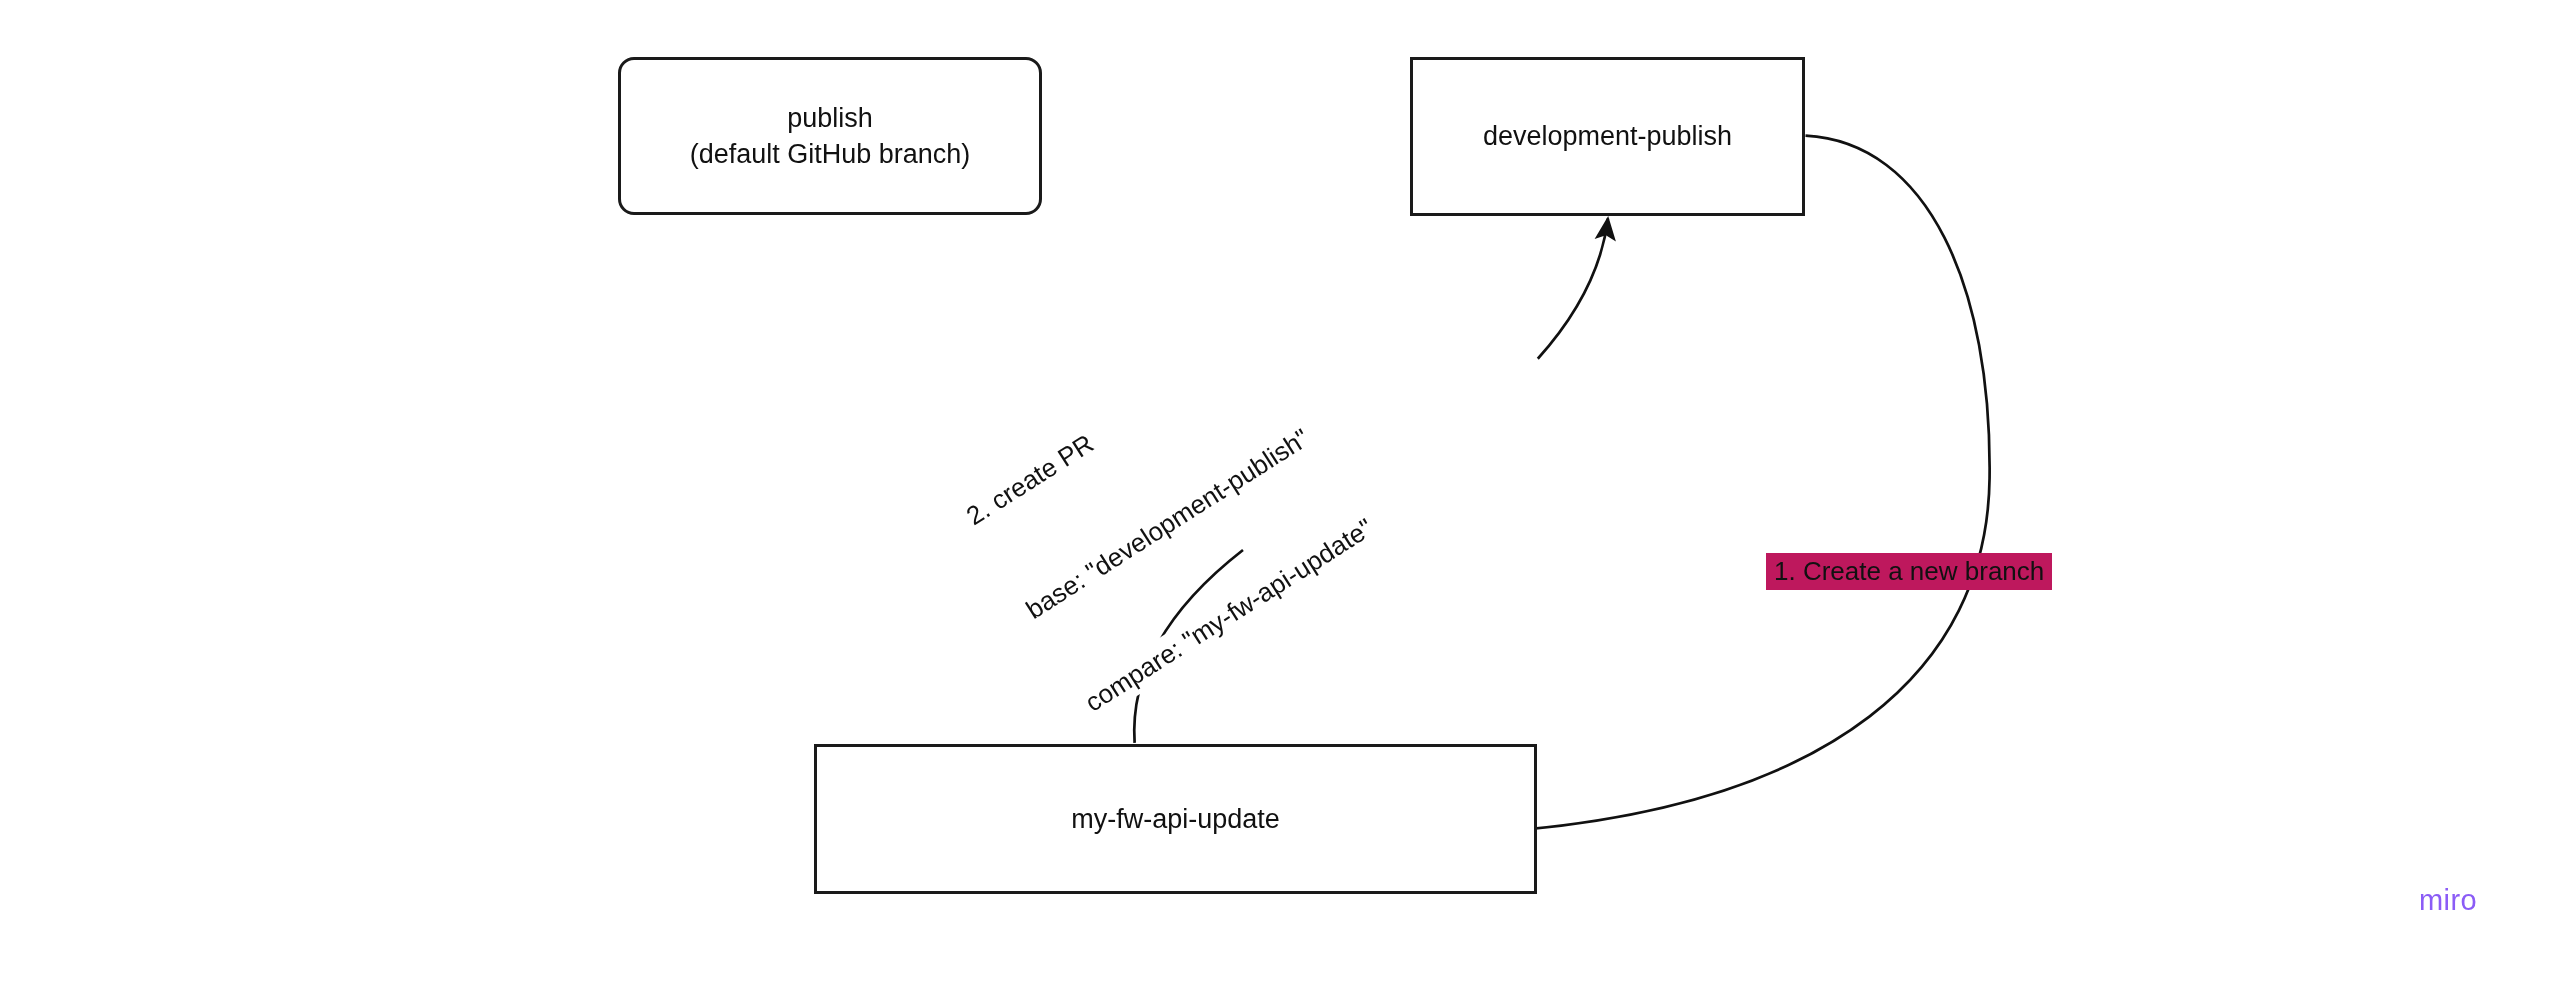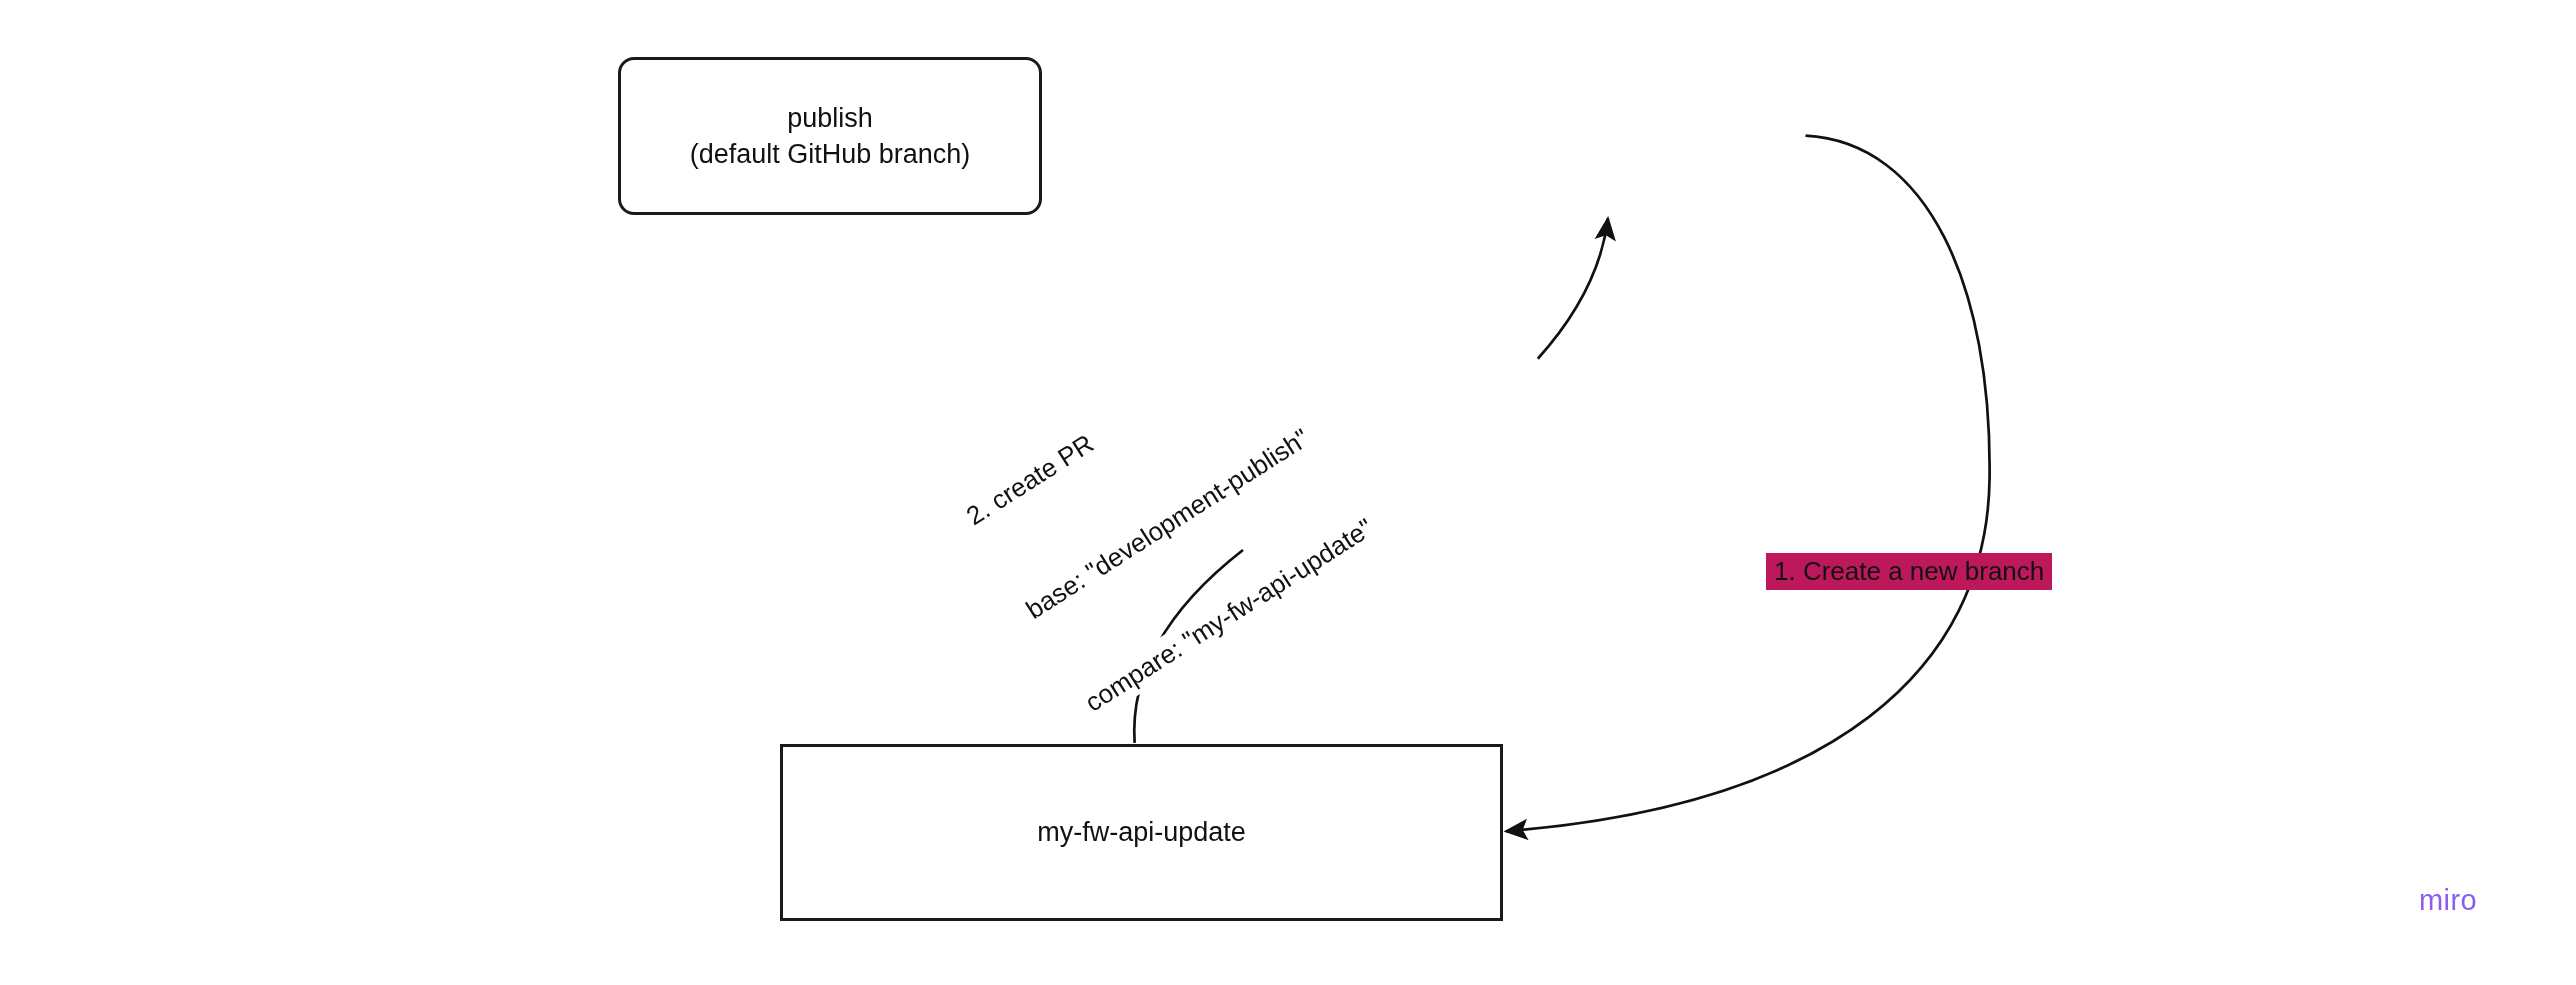--- a/index.html
+++ b/index.html
@@ -39,24 +39,24 @@
     height: 158px;
     border-radius: 16px;
   }
   #box-development-publish {
     left: 1410px;
     top: 57px;
     width: 395px;
     height: 159px;
   }
   #box-my-fw-api-update {
-    left: 780px;
+    left: 814px;
     top: 744px;
     width: 723px;
-    height: 177px;
+    height: 150px;
   }
   #edges {
     position: absolute;
     left: 0;
     top: 0;
     width: 2576px;
     height: 986px;
     z-index: 1;
   }
   .edge-label {
@@ -110,20 +110,21 @@
 
     <path d="M 2266 170 C 2420 178, 2500 360, 2497 600 C 2494 840, 2300 1010, 1890 1043" fill="none" stroke="#111111" stroke-width="3.4" marker-end="url(#arrow-head)"></path>
 
     <path d="M 1424 932 C 1418 840, 1470 760, 1560 690" fill="none" stroke="#111111" stroke-width="3.4"></path>
     <path d="M 1930 450 C 1975 400, 2010 340, 2018 274" fill="none" stroke="#111111" stroke-width="3.4" marker-end="url(#arrow-head)"></path>
   </svg>
 
   <div class="node-box" id="box-publish">publish
 (default GitHub branch)</div>
 
+  <div class="node-box" id="box-development-publish">development-publish</div>
 
   <div class="node-box" id="box-my-fw-api-update">my-fw-api-update</div>
 
   <div class="edge-label" id="label-create-branch">1. Create a new branch</div>
 
   <div class="edge-label" id="label-create-pr">
     <span class="pr-line">2. create PR</span>
     <span class="pr-line">base: "development-publish"</span>
     <span class="pr-line">compare: "my-fw-api-update"</span>
   </div>

